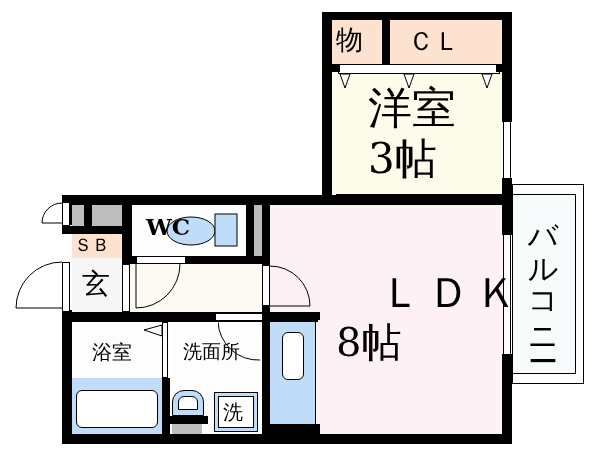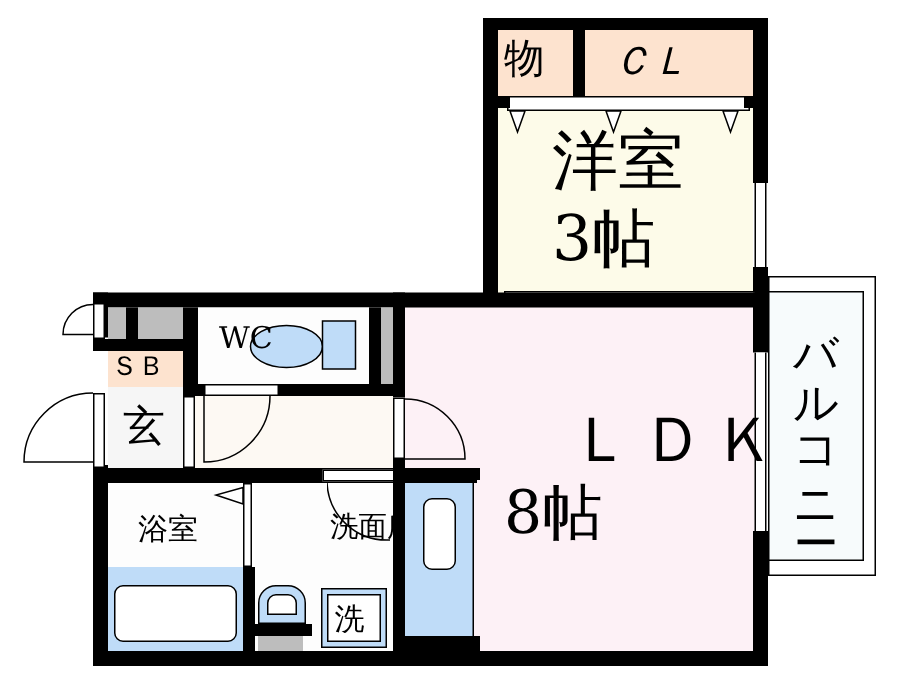--- a/index.html
+++ b/index.html
@@ -38,21 +38,21 @@
   <polygon points="74,2 84,2 79,16" fill="#fff" stroke="#000" stroke-width="1"></polygon>
   <polygon points="152,2 162,2 157,16" fill="#fff" stroke="#000" stroke-width="1"></polygon>
 </svg>
 
 <div class="abs" style="left:503px;top:122px;width:8px;height:56px;background:#fff;border-left:1px solid #000;border-right:1px solid #000;"></div>
 
 <div class="abs" style="left:336px;top:194px;width:168px;height:10px;background:#fff;border:1px solid #000;"></div>
 <div class="abs" style="left:336px;top:198px;width:168px;height:1px;background:#000;"></div>
 
 <div class="lbl" style="left:336px;top:26px;font-size:27px;">物</div>
-<div class="lbl" style="left:408px;top:28px;font-size:26px;font-style:italic;">ＣＬ</div>
+<div class="lbl" style="left:408px;top:28px;font-size:26px;">ＣＬ</div>
 <div class="lbl" style="left:368px;top:86px;font-size:44px;">洋室</div>
 <div class="lbl" style="left:368px;top:138px;font-size:42px;">3帖</div>
 
 <div class="abs fill-pink" style="left:270px;top:204px;width:234px;height:230px;"></div>
 
 <div class="wall" style="left:62px;top:195px;width:450px;height:10px;"></div>
 <div class="wall" style="left:62px;top:434px;width:450px;height:10px;"></div>
 <div class="wall" style="left:502px;top:195px;width:10px;height:40px;"></div>
 <div class="wall" style="left:502px;top:354px;width:10px;height:90px;"></div>
 <div class="abs" style="left:503px;top:235px;width:8px;height:119px;background:#fff;border-left:1px solid #000;border-right:1px solid #000;"></div>
@@ -68,21 +68,21 @@
 <div class="wall" style="left:122px;top:205px;width:10px;height:60px;"></div>
 <div class="wall" style="left:246px;top:205px;width:8px;height:60px;"></div>
 <div class="abs fill-gray" style="left:254px;top:205px;width:8px;height:52px;"></div>
 <div class="wall" style="left:262px;top:195px;width:8px;height:70px;"></div>
 <div class="wall" style="left:122px;top:256px;width:140px;height:8px;"></div>
 <div class="abs" style="left:136px;top:256px;width:50px;height:8px;background:#fff;border:1px solid #000;"></div>
 <svg class="abs" style="left:165px;top:208px;" width="78" height="46">
   <ellipse cx="26" cy="23" rx="24" ry="14" fill="#bfdcf8" stroke="#000" stroke-width="1"></ellipse>
   <rect x="50" y="6" width="22" height="32" fill="#bfdcf8" stroke="#000" stroke-width="1"></rect>
 </svg>
-<div class="lbl" style="left:146px;top:215px;font-size:20px;font-weight:normal;">WC</div>
+<div class="lbl" style="left:146px;top:215px;font-size:23px;font-weight:bold;">WC</div>
 
 <div class="abs fill-peach" style="left:72px;top:234px;width:50px;height:24px;"></div>
 <div class="lbl" style="left:74px;top:236px;font-size:18px;">ＳＢ</div>
 <div class="abs" style="left:72px;top:258px;width:50px;height:54px;background:#f6f6f6;"></div>
 <div class="lbl" style="left:82px;top:270px;font-size:28px;">玄</div>
 <div class="abs" style="left:62px;top:262px;width:8px;height:50px;background:#fff;border:1px solid #000;"></div>
 <svg class="abs" style="left:14px;top:200px;" width="56" height="115">
   <path d="M48 3 A20 20 0 0 0 28 23 L48 23" fill="none" stroke="#000" stroke-width="1"></path>
   <path d="M48 62 A46 46 0 0 0 2 108 L48 108" fill="none" stroke="#000" stroke-width="1"></path>
 </svg>
@@ -109,21 +109,21 @@
 <div class="abs" style="left:162px;top:322px;width:6px;height:56px;background:#fff;border:1px solid #000;"></div>
 <div class="wall" style="left:162px;top:378px;width:8px;height:60px;"></div>
 <svg class="abs" style="left:142px;top:324px;" width="22" height="14">
   <polygon points="20,1 20,12 2,6" fill="#fff" stroke="#000" stroke-width="1"></polygon>
 </svg>
 
 <div class="abs fill-white" style="left:170px;top:322px;width:92px;height:112px;"></div>
 <svg class="abs" style="left:218px;top:322px;" width="44" height="40">
   <path d="M0 0 A40 40 0 0 0 42 38" fill="none" stroke="#000" stroke-width="1"></path>
 </svg>
-<div class="lbl" style="left:183px;top:342px;font-size:19px;margin-left:37px;">洗面所</div>
+<div class="lbl" style="left:183px;top:342px;font-size:19px;">洗面所</div>
 <div class="abs" style="left:172px;top:390px;width:32px;height:26px;background:#bfdcf8;border:1px solid #000;border-radius:12px 12px 0 0;"></div>
 <div class="abs" style="left:178px;top:396px;width:20px;height:14px;background:#fff;border:1px solid #000;border-radius:6px 6px 0 0;"></div>
 <div class="wall" style="left:170px;top:416px;width:38px;height:8px;"></div>
 <div class="abs fill-gray" style="left:172px;top:424px;width:30px;height:10px;"></div>
 <div class="abs" style="left:214px;top:392px;width:44px;height:40px;background:#bfdcf8;border:1px solid #000;"></div>
 <div class="abs" style="left:218px;top:396px;width:36px;height:32px;background:#fff;border:1px solid #000;"></div>
 <div class="lbl" style="left:223px;top:402px;font-size:20px;">洗</div>
 
 <div class="abs fill-blue" style="left:270px;top:322px;width:46px;height:104px;border-right:1px solid #000;"></div>
 <div class="wall" style="left:270px;top:312px;width:50px;height:8px;"></div>

